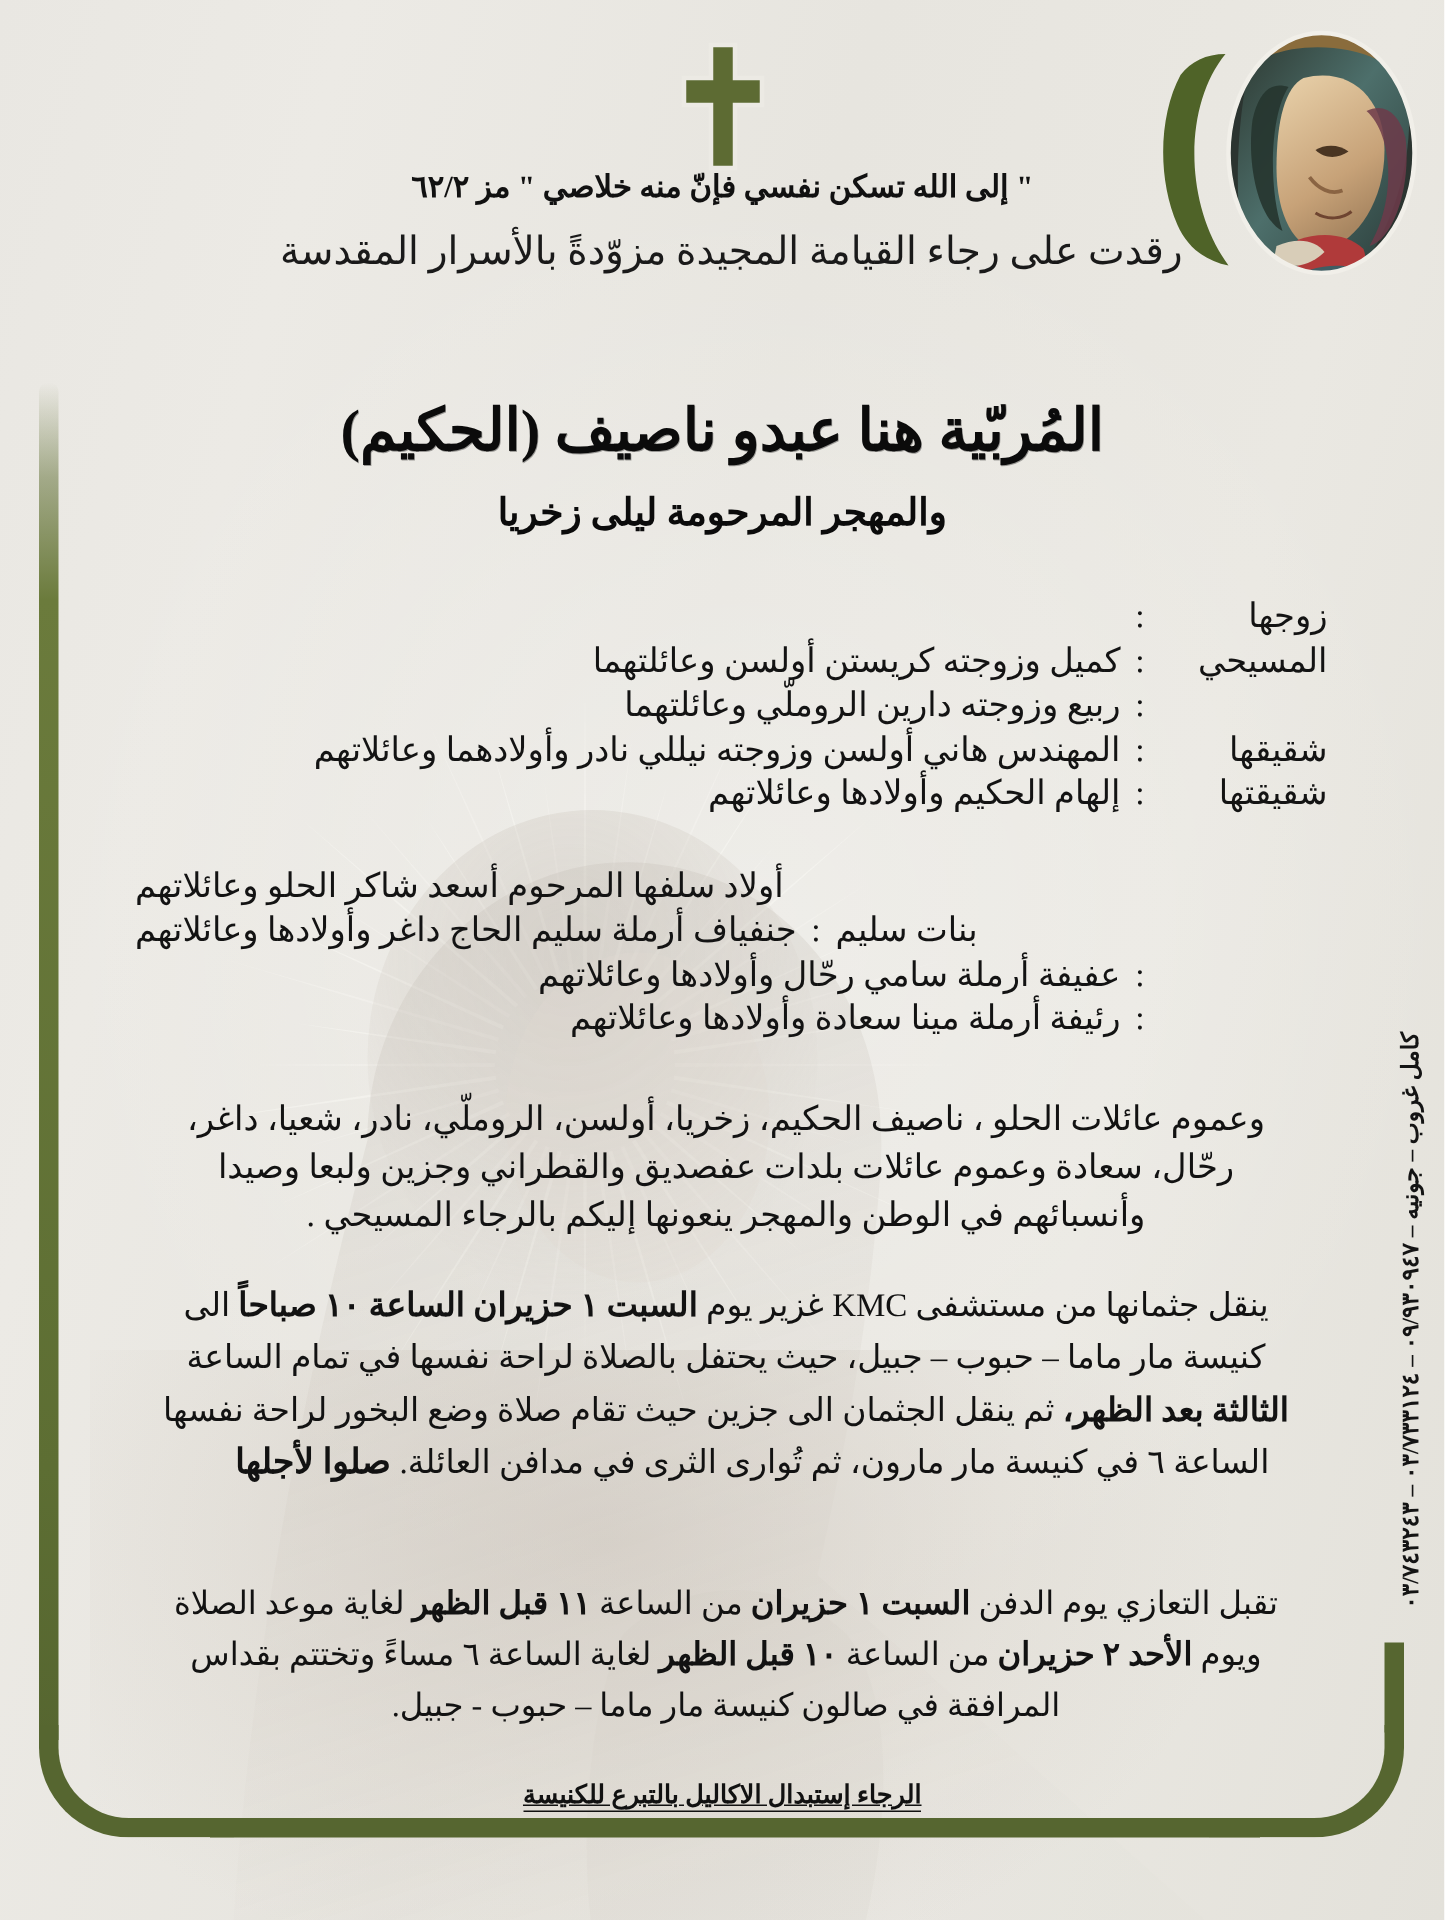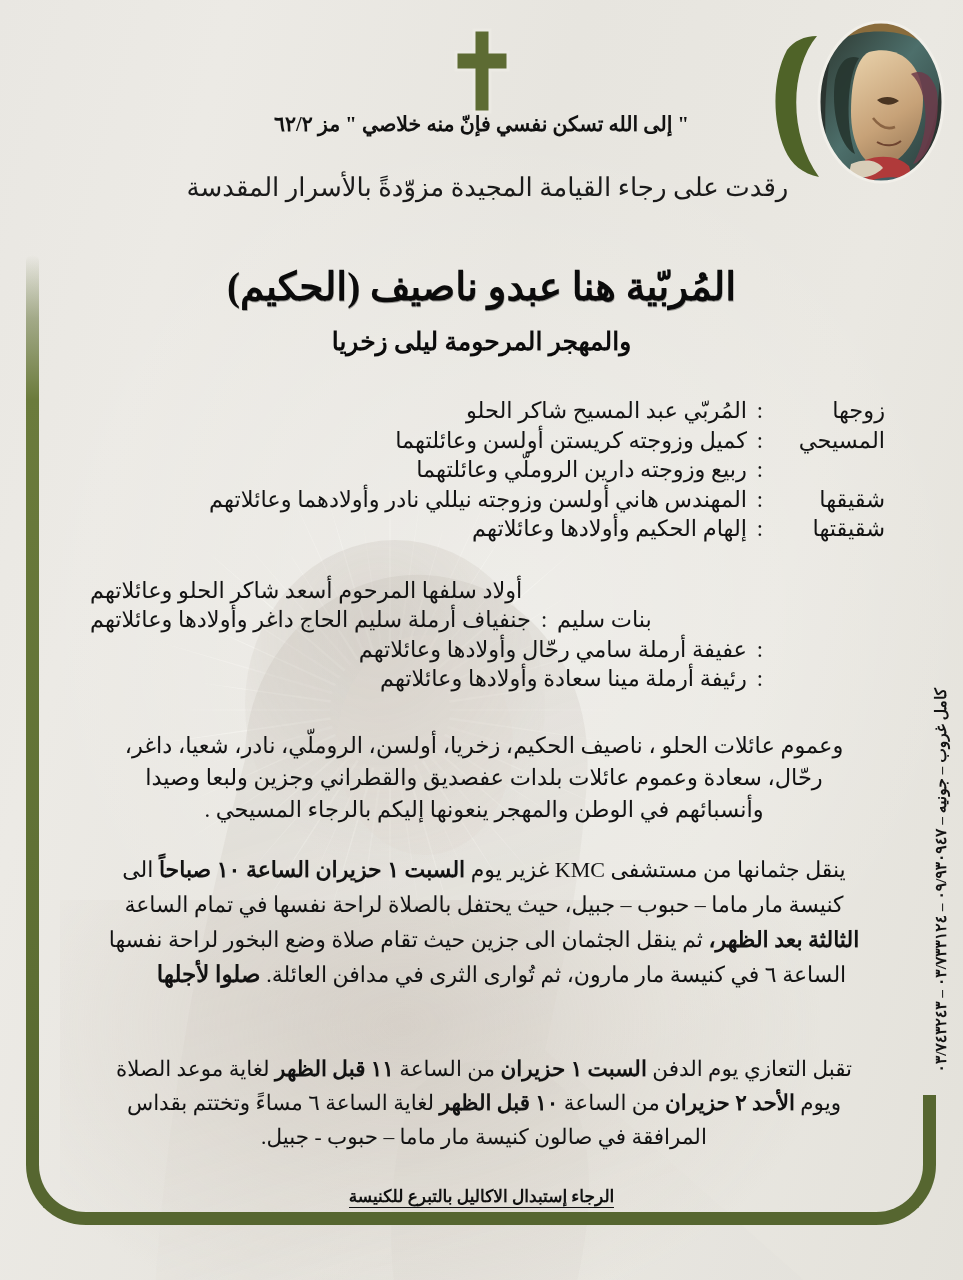--- a/index.html
+++ b/index.html
@@ -140,21 +140,21 @@
     letter-spacing: 0px;
     color: #111;
   }
   .line-intro {
     position: absolute;
     left: 0; right: 0;
     text-align: center;
     font-size: 26px;
     color: #1a1a1a;
   }
-  .line-intro.l1 { top: 172px; padding-left: 12px; }
+  .line-intro.l1 { top: 152px; padding-left: 12px; }
   .line-intro.l2 { top: 205px; }
 
   .deceased-name {
     position: absolute;
     top: 264px;
     left: 0; right: 0;
     text-align: center;
     font-size: 39px;
     font-weight: bold;
     color: #0b0b0b;
@@ -256,20 +256,21 @@
     top: 1186px;
     right: 0; left: 0;
     text-align: center;
     font-size: 17px;
     font-weight: bold;
     color: #111;
   }
   #wreath-note span {
     border-bottom: 1.6px solid #111;
     padding-bottom: 1px;
+    text-decoration: underline;
   }
 
   
   #side-credit {
     position: absolute;
     right: 2px;
     top: 600px;
     width: 40px;
     height: 560px;
     display: flex;
@@ -420,21 +421,20 @@
     <div class="verse">" إلى الله تسكن نفسي فإنّ منه خلاصي "  مز ٦٢/٢</div>
     <div class="line-intro l1">رقدت على رجاء القيامة المجيدة مزوّدةً بالأسرار المقدسة</div>
 
     <div class="deceased-name">المُربّية هنا عبدو ناصيف (الحكيم)</div>
     <div class="deceased-mother">والمهجر المرحومة ليلى زخريا</div>
 
     <div id="relations">
         <div class="rel-row">
           <div class="rel-label">زوجها</div>
           <div class="rel-colon">:</div>
-          <div class="rel-value">المُربّي عبد المسيح شاكر الحلو</div>
         </div>
         <div class="rel-row">
           <div class="rel-label">المسيحي</div>
           <div class="rel-colon">:</div>
           <div class="rel-value">كميل وزوجته كريستن أولسن وعائلتهما</div>
         </div>
         <div class="rel-row">
           <div class="rel-label"></div>
           <div class="rel-colon">:</div>
           <div class="rel-value">ربيع وزوجته دارين الروملّي وعائلتهما</div>

